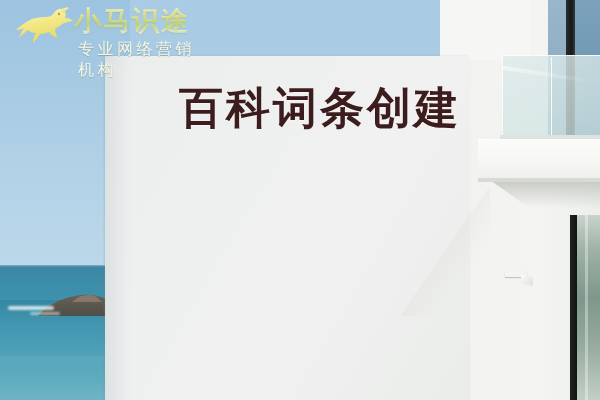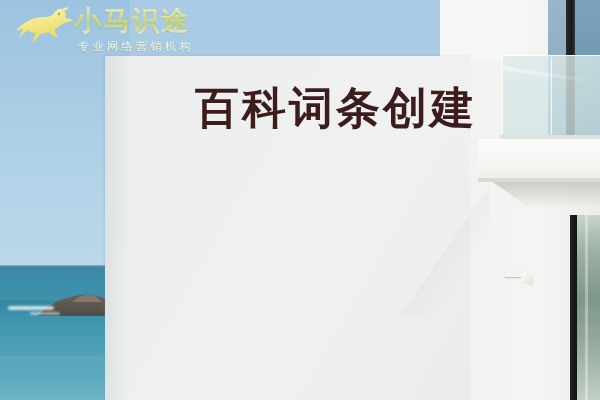--- a/index.html
+++ b/index.html
@@ -261,41 +261,40 @@
     -webkit-background-clip: text;
     background-clip: text;
     color: transparent;
     -webkit-text-fill-color: transparent;
     text-shadow: 0 1px 1px rgba(120,140,80,.18);
     font-family: "DejaVu Sans", "Liberation Sans", sans-serif;
   }
   .logo-tag {
     position: absolute;
     left: 70px; top: 37px;
-    font-size: 11px;
+    font-size: 16px;
     letter-spacing: 3.5px;
     color: #f4f6e9;
     text-shadow: 0 1px 1px rgba(90,110,70,.35);
     font-family: "DejaVu Sans", "Liberation Sans", sans-serif;
   }
 
   
   .title-main {
     position: absolute;
     left: 105px; top: 80px;
     width: 430px;
     text-align: center;
     font-size: 44px;
     line-height: 56px;
     font-weight: bold;
     letter-spacing: 3px;
     color: #3c1c1c;
     font-family: "DejaVu Serif", "Liberation Serif", serif;
     text-shadow: 0 1px 0 rgba(255,255,255,.35);
-    padding-left: 16px;
   }
   .title-sub {
     position: absolute;
     left: 105px; top: 208px;
     width: 430px;
     text-align: center;
     font-size: 38px;
     line-height: 58px;
     font-weight: bold;
     letter-spacing: 4px;

